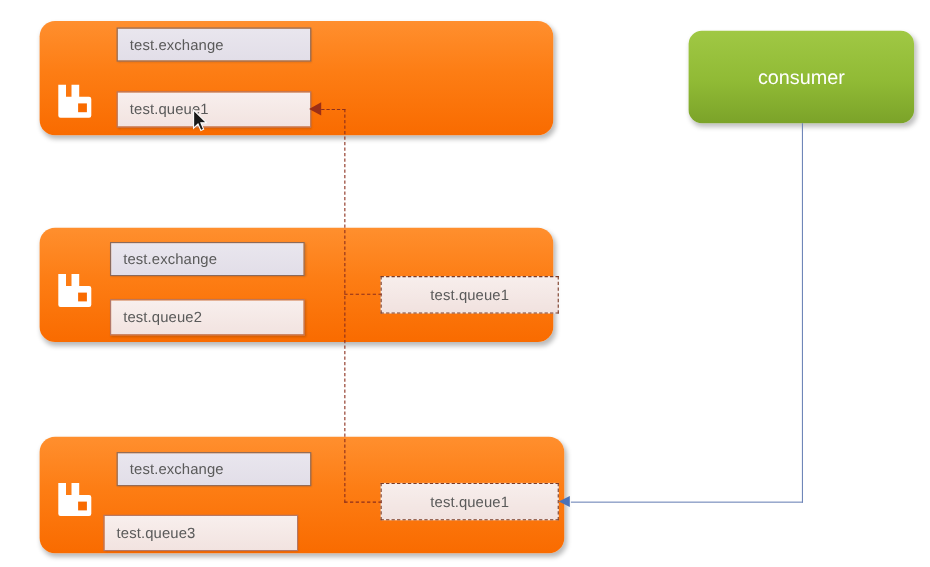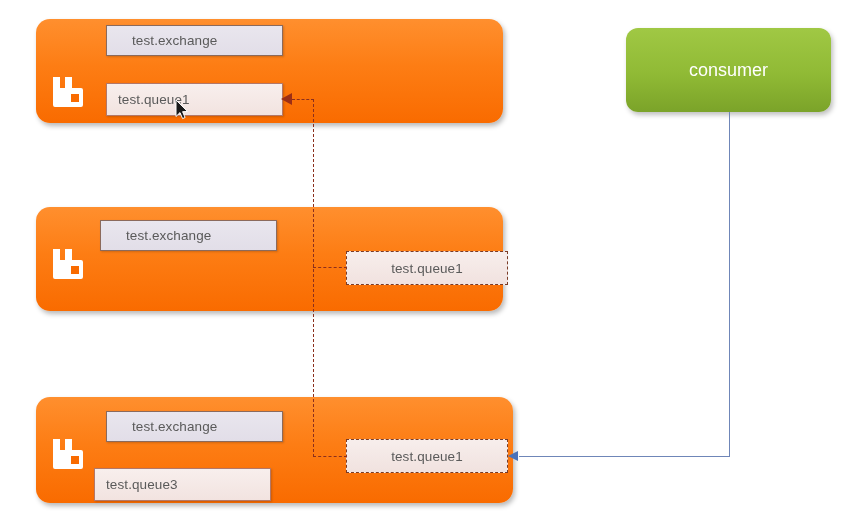--- a/index.html
+++ b/index.html
@@ -39,21 +39,21 @@
     box-sizing: border-box;
     display: flex;
     align-items: center;
     font-size: 13.5px;
     color: #5a5a5a;
     letter-spacing: 0.1px;
   }
   .box-exchange {
     background: linear-gradient(180deg, #e9e6ee 0%, #e2dee8 100%);
     border: 1px solid #8b6a5c;
-    padding-left: 25px;
+    padding-left: 11px;
     box-shadow: 1px 1px 2px rgba(0,0,0,0.18);
   }
   .box-queue {
     background: linear-gradient(180deg, #f8efed 0%, #f2e3e0 100%);
     border: 1px solid #b2786a;
     padding-left: 11px;
     box-shadow: 1px 1px 2px rgba(0,0,0,0.18);
   }
   .box-ghost {
     background: linear-gradient(180deg, #f7eeec 0%, #f1e2df 100%);
@@ -144,20 +144,23 @@
       <svg viewBox="0 0 34 34" width="34" height="34" aria-hidden="true">
         <path fill="#ffffff" d="M2 2 h7 v11 h5 V2 h7 v11 h9 a2 2 0 0 1 2 2 v15 a2 2 0 0 1 -2 2 H4 a2 2 0 0 1 -2 -2 Z"></path>
         <rect x="20" y="19" width="8" height="8" fill="#f96b00"></rect>
       </svg>
     </span>
 
     <div class="box box-exchange" style="left:64px; top:13px; width:177px; height:31px;">
       <span>test.exchange</span>
     </div>
 
+    <div class="box box-queue" style="left:64px; top:65px; width:177px; height:33px;">
+      <span>test.queue2</span>
+    </div>
 
     <div class="box box-ghost" style="left:310px; top:44px; width:162px; height:34px;">
       <span>test.queue1</span>
     </div>
   </div>
 
   <div class="node" style="left:36px; top:397px; width:477px; height:106px;">
     <span class="rabbit-icon" style="left:15px; top:40px;">
       <svg viewBox="0 0 34 34" width="34" height="34" aria-hidden="true">
         <path fill="#ffffff" d="M2 2 h7 v11 h5 V2 h7 v11 h9 a2 2 0 0 1 2 2 v15 a2 2 0 0 1 -2 2 H4 a2 2 0 0 1 -2 -2 Z"></path>

